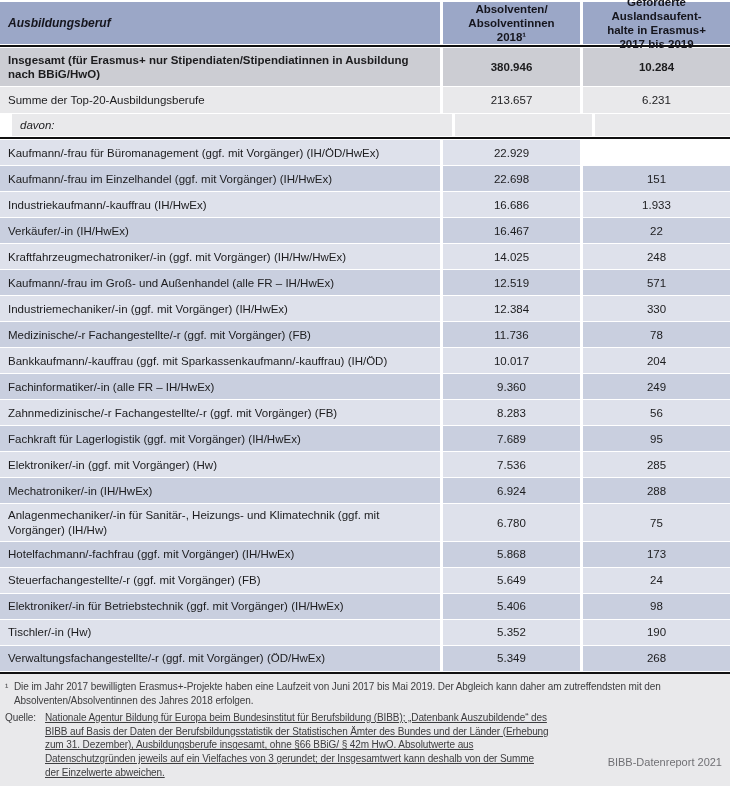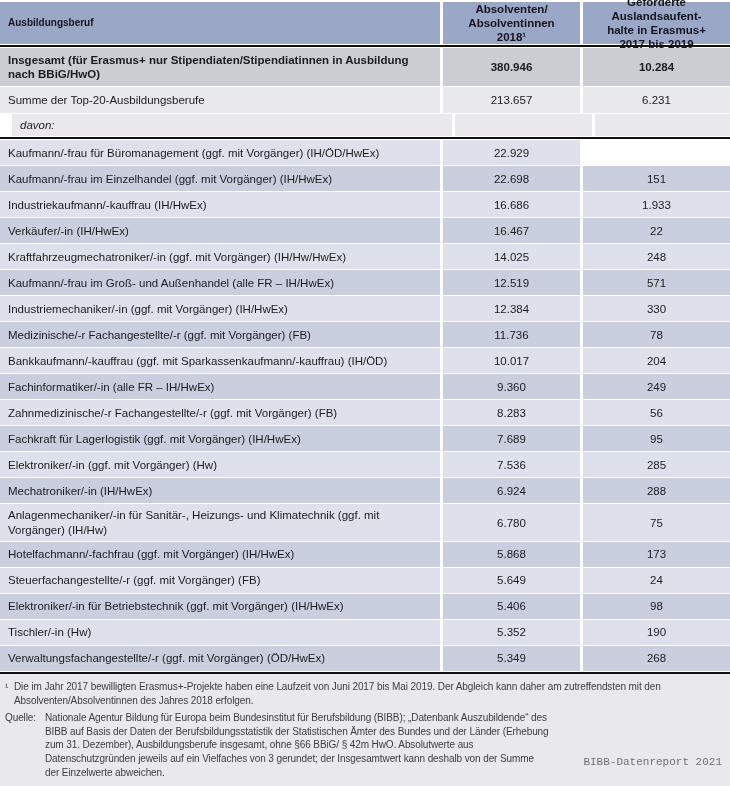--- a/index.html
+++ b/index.html
@@ -52,21 +52,22 @@
   .header-row {
     height: 42px;
   }
   .header-row .cell.num {
     white-space: pre-line;
     font-size: 11.5px;
     line-height: 1.22;
     padding: 2px 2px;
   }
   .header-row .cell.label {
-    font-size: 10px;
+    font-size: 12px;
+    font-style: italic;
   }
   
   .rule {
     height: 2px;
     background: var(--rule, #111111);
     margin-bottom: 1px;
   }
   .rule.bottom { margin-bottom: 0; }
   
   .variant-total .cell {
@@ -106,28 +107,28 @@
   }
   .source {
     display: flex;
     margin-top: 3px;
   }
   .source-label {
     flex: 0 0 40px;
   }
   .source-text {
     max-width: 505px;
+    text-decoration: underline;
   }
   .credit {
     position: absolute;
     right: 8px;
     bottom: 18px;
     font-size: 11px;
     color: #707074;
-    font-family: Liberation Mono, monospace;
   }
 </style>
 </head>
 <body>
 
 <div class="table-wrap">
 
   <div class="row header-row">
     <div class="cell label">Ausbildungsberuf</div>
     <div class="cell num">Absolventen/

